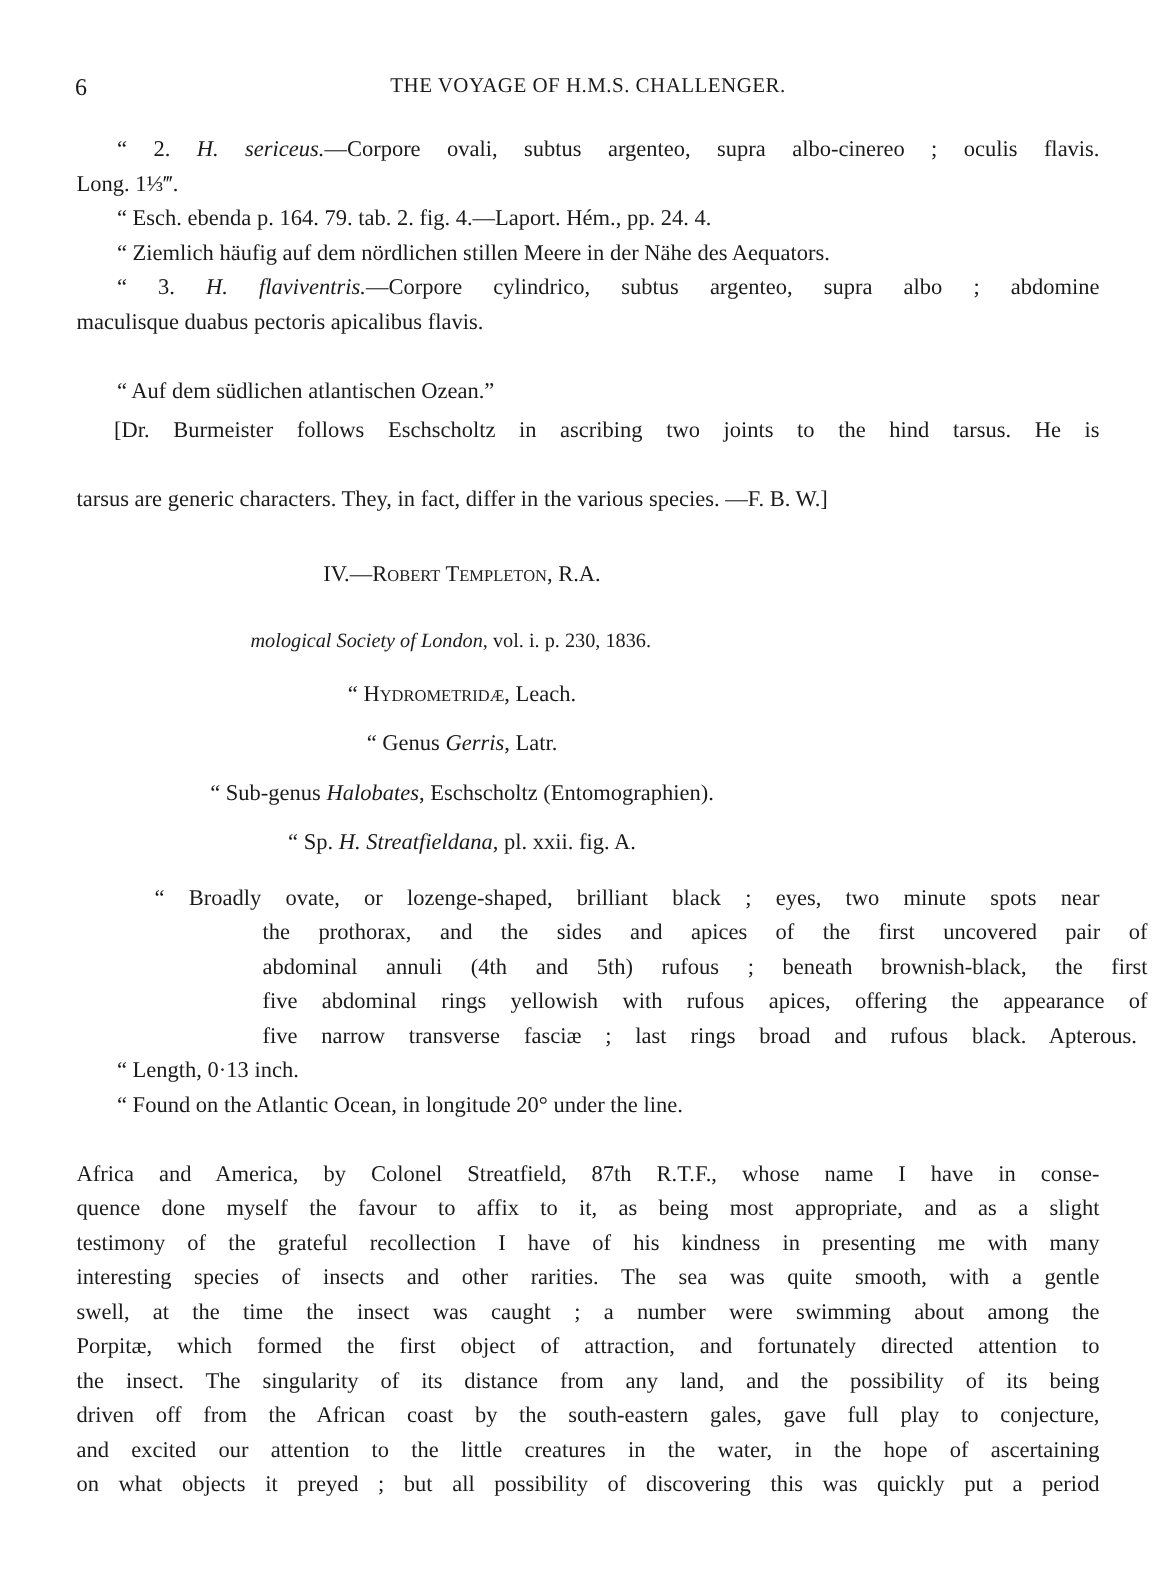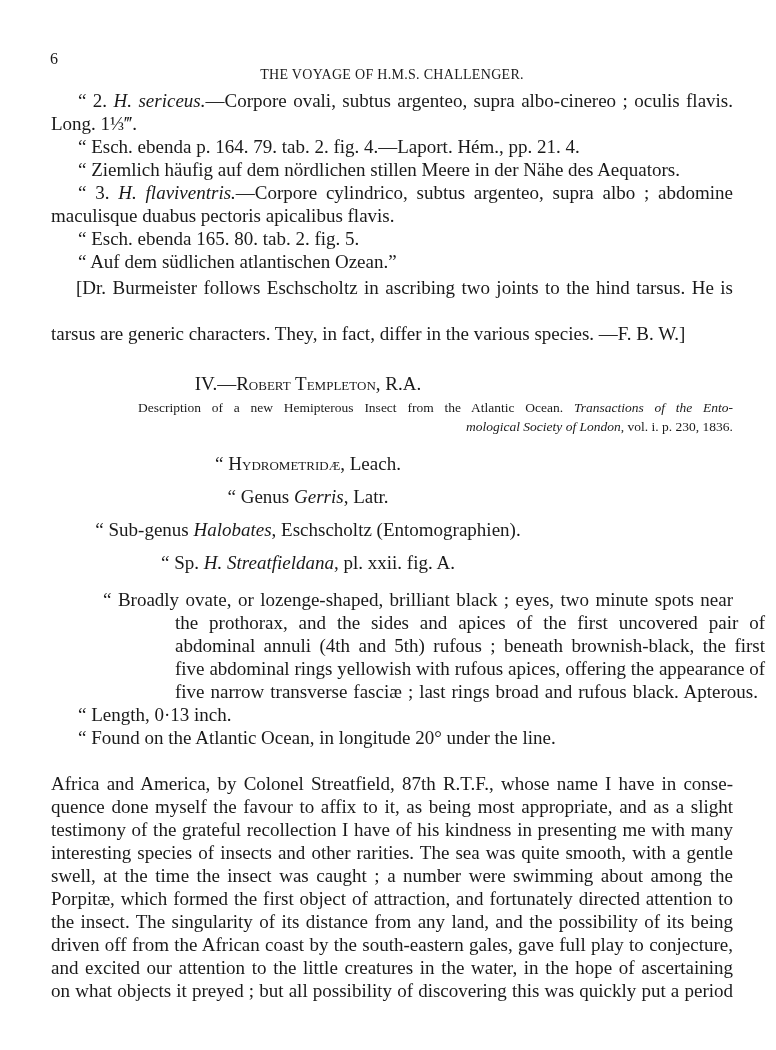--- a/index.html
+++ b/index.html
@@ -7,70 +7,66 @@
     width: 776px; height: 1050px; position: relative; overflow: hidden;
     font-family: "Liberation Serif", "DejaVu Serif", serif;
     color: #1a1a1a;
   }
   .page { position: absolute; left: 0; top: 0; width: 776px; height: 1050px; }
   .running-head {
     position: absolute; top: 50px; left: 50px; width: 684px; height: 20px;
     font-size: 14px; letter-spacing: 0.3px;
   }
   .page-number { position: absolute; left: 0; top: 0; font-size: 16px; }
-  .page-title { position: absolute; left: 0; right: 0; top: 0; text-align: center; font-size: 14px; margin-top: 17px; }
+  .page-title { position: absolute; left: 0; right: 0; top: 0; text-align: center; font-size: 14px; }
 
   .line {
     position: absolute; left: 51px; width: 682px;
-    font-size: 19px; line-height: 23px; white-space: nowrap;
+    font-size: 15px; line-height: 23px; white-space: nowrap;
   }
   .just { text-align: justify; text-align-last: justify; }
   .ind { left: 78px; width: 655px; }
   .ind-q { left: 103px; width: 630px; }
   .ind-q2 { left: 143px; width: 590px; margin-left: 32px; }
   .ind-q3 { left: 76px; }
   .center { left: 0; width: 616px; text-align: center; }
-  .small { font-size: 13.5px; text-align: right; }
+  .small { font-size: 13.5px; }
   .sc { font-variant: small-caps; }
   i { font-style: italic; }
 </style>
 </head>
 <body>
 
 <div class="page">
 
   <div class="running-head">
     <span class="page-number">6</span>
     <span class="page-title">THE VOYAGE OF H.M.S. CHALLENGER.</span>
   </div>
 
   <div class="line ind just" style="top:89px">
     <span>“ 2. </span><i>H. sericeus.</i><span>—Corpore ovali, subtus argenteo, supra albo-cinereo ;  oculis flavis.</span>
   </div>
   <div class="line" style="top:112px">Long. 1⅓‴.</div>
-  <div class="line ind" style="top:135px">“ Esch. ebenda p. 164. 79. tab. 2. fig. 4.—Laport. Hém., pp. 21. 4.</div>
+  <div class="line ind" style="top:135px">“ Esch. ebenda p. 164. 79. tab. 2. fig. 4.—Laport. Hém., pp. 24. 4.</div>
   <div class="line ind" style="top:158px">“ Ziemlich häufig auf dem nördlichen stillen Meere in der Nähe des Aequators.</div>
 
   <div class="line ind just" style="top:181px">
     <span>“ 3. </span><i>H. flaviventris.</i><span>—Corpore cylindrico, subtus argenteo, supra albo ;  abdomine</span>
   </div>
   <div class="line" style="top:204px">maculisque duabus pectoris apicalibus flavis.</div>
-  <div class="line ind" style="top:227px">“ Esch. ebenda 165. 80. tab. 2. fig. 5.</div>
   <div class="line ind" style="top:250px">“ Auf dem südlichen atlantischen Ozean.”</div>
 
   <div class="line ind-q3 just" style="top:276px; width:657px;">[Dr. Burmeister follows Eschscholtz in ascribing two joints to the hind tarsus.   He is</div>
   <div class="line" style="top:322px">tarsus are generic characters.   They, in fact, differ in the various species. —F. B. W.]</div>
 
   <div class="line center" style="top:372px">
     <span>IV.—</span><span class="sc">Robert Templeton</span><span>, R.A.</span>
   </div>
 
-  <div class="line small just" style="top:398px; left:138px; width:595px; line-height:20px;">
-    <span>Description of a new Hemipterous Insect from the Atlantic Ocean.   </span><i>Transactions of the Ento-</i>
-  </div>
   <div class="line small" style="top:417px; left:167px; width:566px; line-height:20px;">
     <i>mological Society of London</i><span>, vol. i. p. 230, 1836.</span>
   </div>
 
   <div class="line center" style="top:452px">
     <span>“ </span><span class="sc">Hydrometridæ</span><span>, Leach.</span>
   </div>
   <div class="line center" style="top:485px">
     <span>“ Genus </span><i>Gerris</i><span>, Latr.</span>
   </div>

